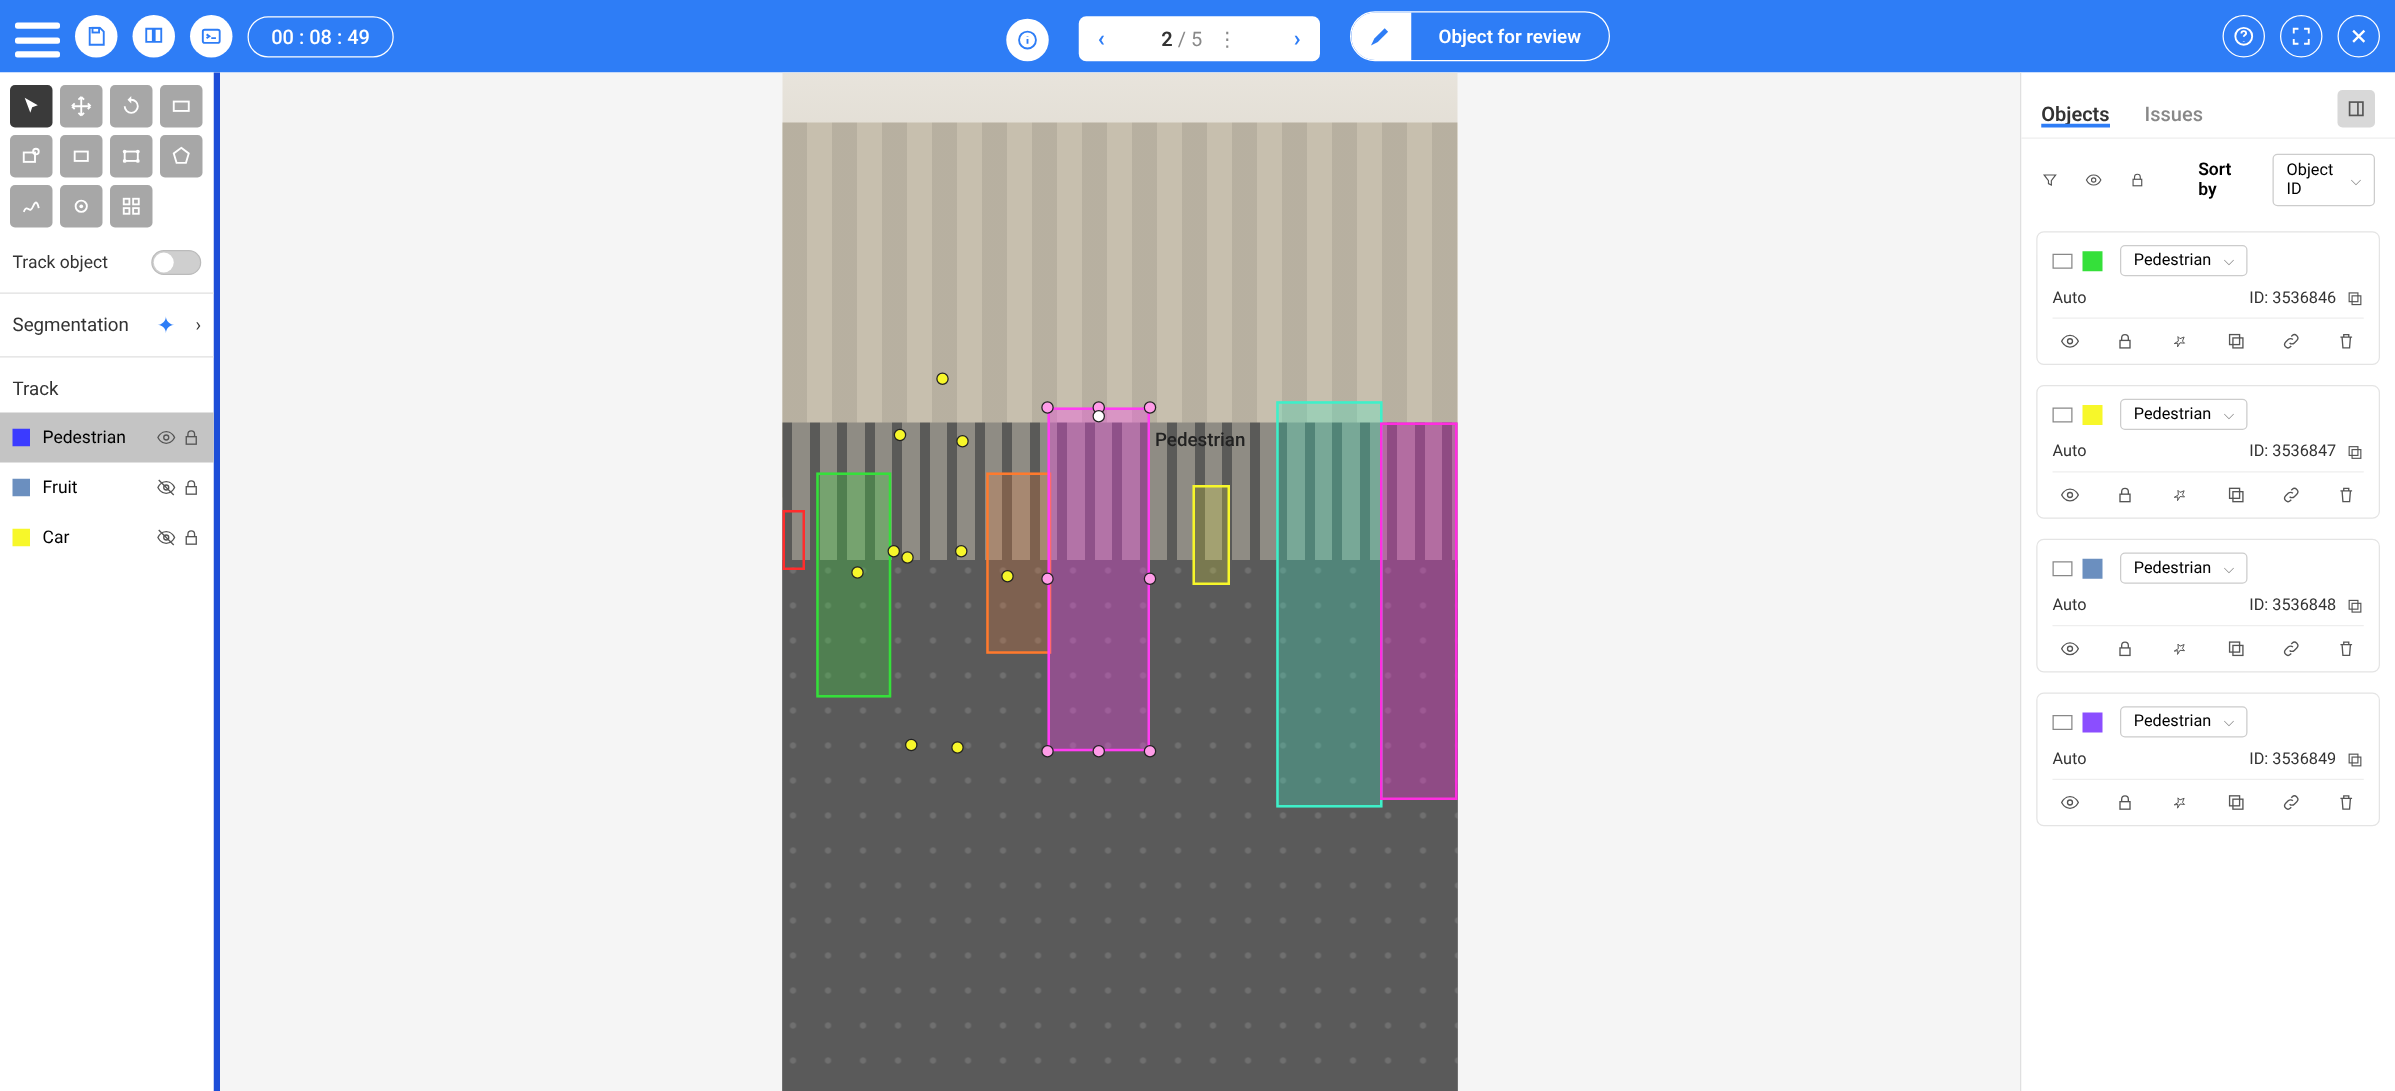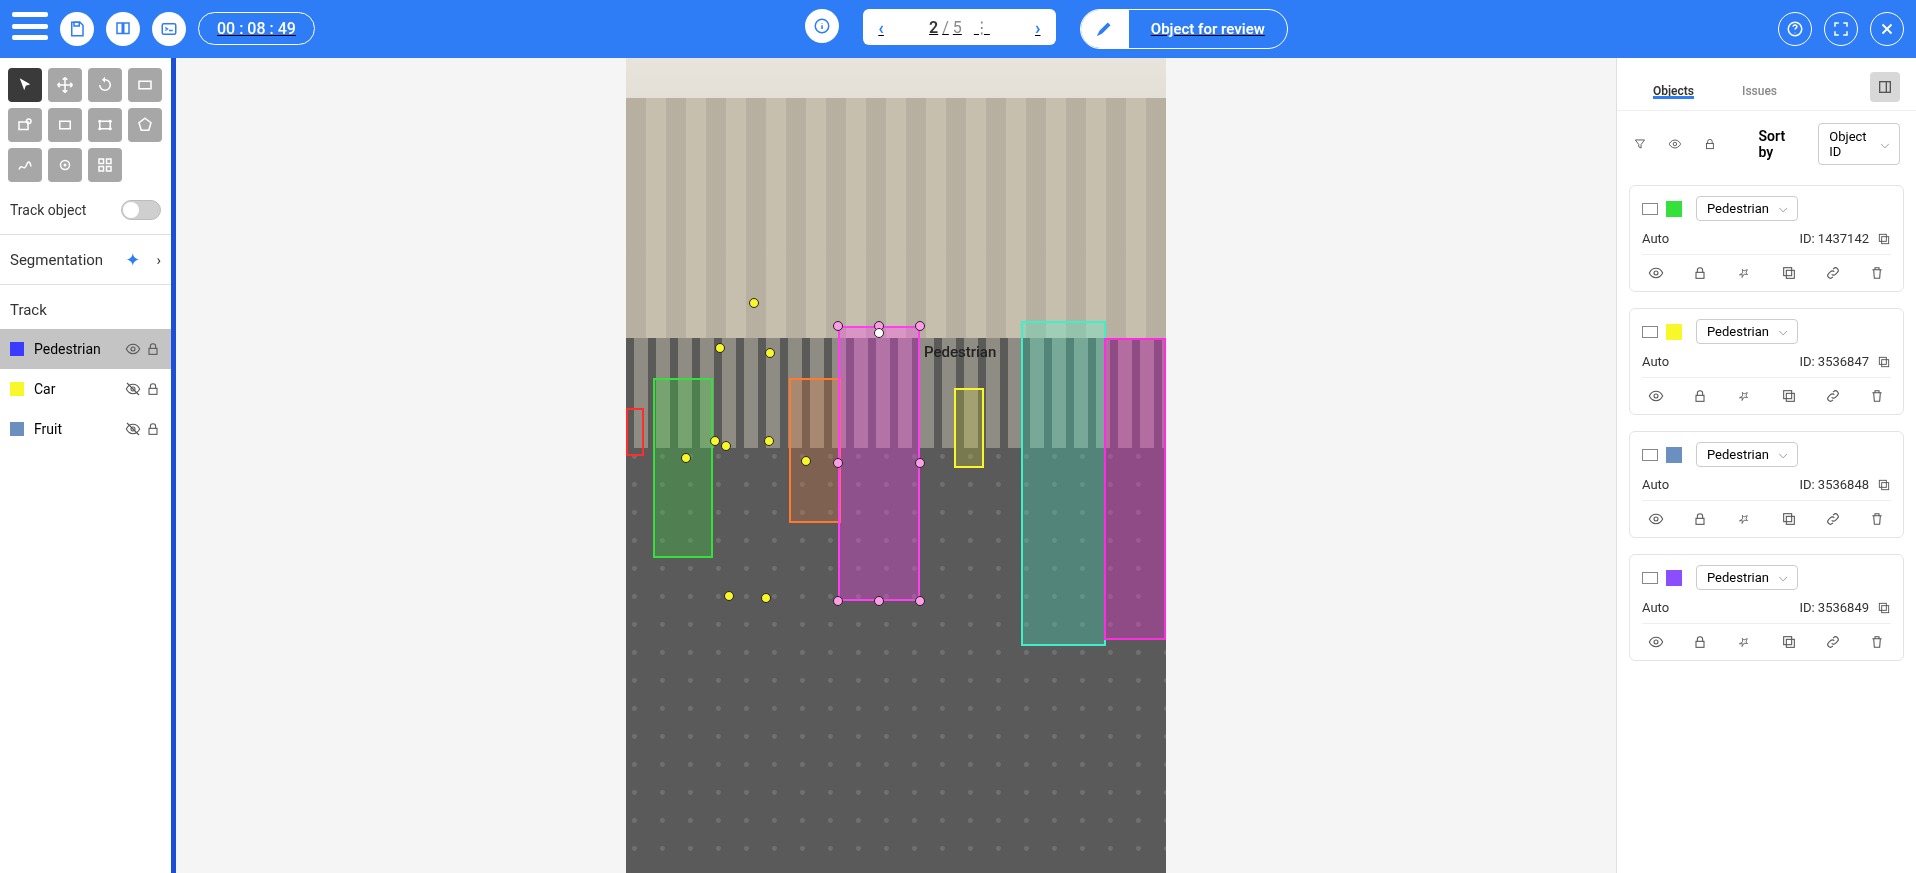--- a/index.html
+++ b/index.html
@@ -1,20 +1,20 @@
 <!DOCTYPE html>
 <html><head>
   <meta charset="utf-8">
   <style>
     * { box-sizing: border-box; margin: 0; padding: 0; font-family: -apple-system, BlinkMacSystemFont, "Segoe UI", Roboto, sans-serif; }
     body { width: 1916px; height: 873px; overflow: hidden; display: flex; flex-direction: column; background: #fff; }
     
     
     .hdr { height: 58px; background: #2e7df6; display: flex; align-items: center; padding: 0 12px; gap: 12px; }
-    .hdr-left, .hdr-center, .hdr-right { display: flex; align-items: flex-start; gap: 12px; text-decoration: underline; }
+    .hdr-left, .hdr-center, .hdr-right { display: flex; align-items: flex-end; gap: 12px; }
     .hdr-left { flex: 0 0 auto; }
     .hdr-center { flex: 1; justify-content: center; gap: 24px; }
     .hdr-right { flex: 0 0 auto; margin-left: auto; }
     .burger { width: 36px; height: 28px; display: flex; flex-direction: column; justify-content: space-between; cursor: pointer; }
     .burger span { height: 5px; background: #fff; border-radius: 2px; }
     .hdr-circle { width: 34px; height: 34px; border-radius: 50%; background: #fff; display: flex; align-items: center; justify-content: center; color: #2e7df6; cursor: pointer; }
     .hdr-circle svg { width: 18px; height: 18px; fill: #2e7df6; }
     .timer { border: 1.5px solid #fff; border-radius: 18px; padding: 6px 18px; color: #fff; font-weight: 500; font-size: 16px; }
     .pager { display: flex; align-items: center; background: #fff; border-radius: 6px; height: 36px; overflow: hidden; }
     .pager-btn { width: 36px; height: 36px; display: flex; align-items: center; justify-content: center; color: #2e7df6; cursor: pointer; font-size: 18px; font-weight: bold; }
@@ -58,21 +58,21 @@
     .building { position: absolute; left: 0; top: 40px; right: 0; height: 300px; background: repeating-linear-gradient(90deg, rgba(0,0,0,0.08) 0 20px, transparent 20px 40px), #c7bfae; }
     .colonnade { position: absolute; left: 0; top: 280px; right: 0; height: 110px; background: repeating-linear-gradient(90deg, #5a5a58 0 8px, #8f8c84 8px 22px); }
     .ground { position: absolute; left: 0; top: 390px; right: 0; bottom: 0; background: radial-gradient(circle at 30% 30%, #6f6f6f 2px, #5a5a5a 3px) 0 0/28px 28px, #5f5f5f; }
     .bbox { position: absolute; border: 2px solid; }
     .pt { position: absolute; width: 10px; height: 10px; border-radius: 50%; border: 1.5px solid #222; transform: translate(-50%,-50%); }
     .bbox-label { position: absolute; color: #222; font-size: 15px; font-weight: 500; white-space: nowrap; }
     
     
     .rsb { width: 300px; border-left: 1px solid #e0e0e0; display: flex; flex-direction: column; background: #fff; }
     .rsb-tabs { display: flex; align-items: center; padding: 14px 16px 0; gap: 28px; border-bottom: 1px solid #eee; }
-    .rsb-tab { font-size: 12px; font-weight: 600; color: #333; padding-bottom: 0; cursor: pointer; position: relative; margin-left: 20px; }
+    .rsb-tab { font-size: 16px; font-weight: 600; color: #333; padding-bottom: 0; cursor: pointer; position: relative; }
     .rsb-tab.active::after { content: ""; position: absolute; left: 0; right: 0; bottom: -1px; height: 3px; background: #2e7df6; }
     .rsb-tab.inactive { color: #888; font-weight: 500; }
     .rsb-panel-btn { margin-left: auto; width: 30px; height: 30px; background: #d8d8d8; border-radius: 4px; display: flex; align-items: center; justify-content: center; cursor: pointer; margin-bottom: 8px; }
     .rsb-toolbar { display: flex; align-items: center; padding: 12px 16px; gap: 21px; font-size: 14px; }
     .rsb-toolbar .spacer { flex: 1; }
     .sort-lbl { font-weight: 600; }
     .sort-sel { border: 1px solid #ccc; border-radius: 4px; padding: 5px 10px; font-size: 13px; display: flex; align-items: center; gap: 8px; cursor: pointer; }
     .obj-list { flex: 1; overflow-y: auto; padding: 8px 12px; display: flex; flex-direction: column; gap: 16px; }
     .obj-card { border: 1px solid #e4e4e4; border-radius: 6px; padding: 10px 12px; background: #fff; }
     .obj-row1 { display: flex; align-items: center; gap: 8px; }
@@ -254,39 +254,39 @@
               <circle cx="12" cy="12" r="3"></circle>
             </svg>
       <svg viewBox="0 0 24 24">
               <rect x="6" y="11" width="12" height="9"></rect>
               <path d="M8 11V8a4 4 0 018 0v3"></path>
             </svg>
     </div>
         </div>
         <div class="label-item">
     <div class="label-left">
+      <div class="label-swatch" style="background:#6b8fbf"></div>
+      <span>Fruit</span>
+    </div>
+    <div class="label-icons">
+      <svg viewBox="0 0 24 24">
+              <path d="M2 12s3.5-7 10-7 10 7 10 7-3.5 7-10 7-10-7-10-7z"></path>
+              <circle cx="12" cy="12" r="3"></circle>
+              <line x1="3" y1="3" x2="21" y2="21"></line>
+            </svg>
+      <svg viewBox="0 0 24 24">
+              <rect x="6" y="11" width="12" height="9"></rect>
+              <path d="M8 11V8a4 4 0 018 0v3"></path>
+            </svg>
+    </div>
+        </div>
+        <div class="label-item">
+    <div class="label-left">
       <div class="label-swatch" style="background:#f7f72a"></div>
       <span>Car</span>
-    </div>
-    <div class="label-icons">
-      <svg viewBox="0 0 24 24">
-              <path d="M2 12s3.5-7 10-7 10 7 10 7-3.5 7-10 7-10-7-10-7z"></path>
-              <circle cx="12" cy="12" r="3"></circle>
-              <line x1="3" y1="3" x2="21" y2="21"></line>
-            </svg>
-      <svg viewBox="0 0 24 24">
-              <rect x="6" y="11" width="12" height="9"></rect>
-              <path d="M8 11V8a4 4 0 018 0v3"></path>
-            </svg>
-    </div>
-        </div>
-        <div class="label-item">
-    <div class="label-left">
-      <div class="label-swatch" style="background:#6b8fbf"></div>
-      <span>Fruit</span>
     </div>
     <div class="label-icons">
       <svg viewBox="0 0 24 24">
               <path d="M2 12s3.5-7 10-7 10 7 10 7-3.5 7-10 7-10-7-10-7z"></path>
               <circle cx="12" cy="12" r="3"></circle>
               <line x1="3" y1="3" x2="21" y2="21"></line>
             </svg>
       <svg viewBox="0 0 24 24">
               <rect x="6" y="11" width="12" height="9"></rect>
               <path d="M8 11V8a4 4 0 018 0v3"></path>
@@ -371,21 +371,21 @@
       <div class="obj-chk"></div>
       <div class="obj-color" style="background:#35e03a"></div>
       <div class="obj-sel">
         <span>Pedestrian</span>
         <span class="chev">⌵</span>
       </div>
     </div>
     <div class="obj-row2">
       <span>Auto</span>
       <div class="rt">
-        <span>ID: 1437142</span>
+        <span>ID: 3536846</span>
         <svg viewBox="0 0 24 24">
                 <rect x="8" y="8" width="12" height="12"></rect>
                 <rect x="4" y="4" width="12" height="12"></rect>
               </svg>
       </div>
     </div>
     <div class="obj-actions">
       <svg viewBox="0 0 24 24">
               <path d="M2 12s3.5-7 10-7 10 7 10 7-3.5 7-10 7-10-7-10-7z"></path>
               <circle cx="12" cy="12" r="3"></circle>

